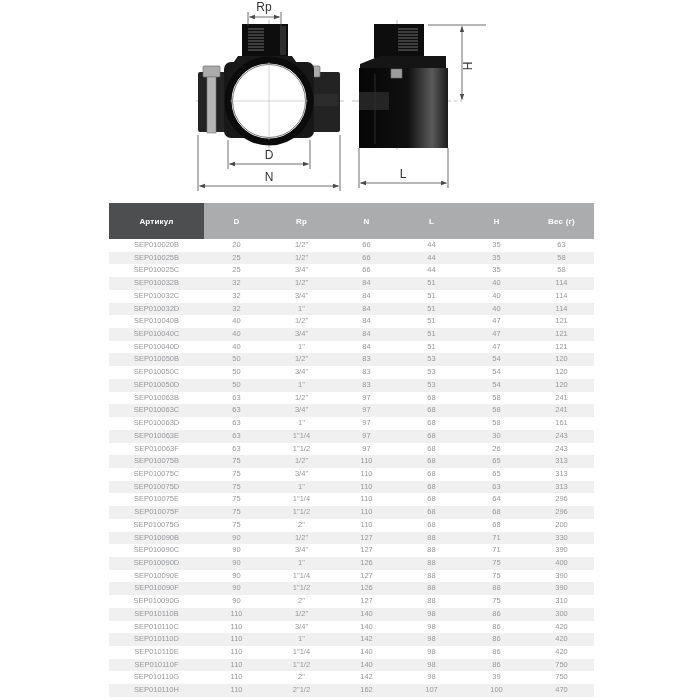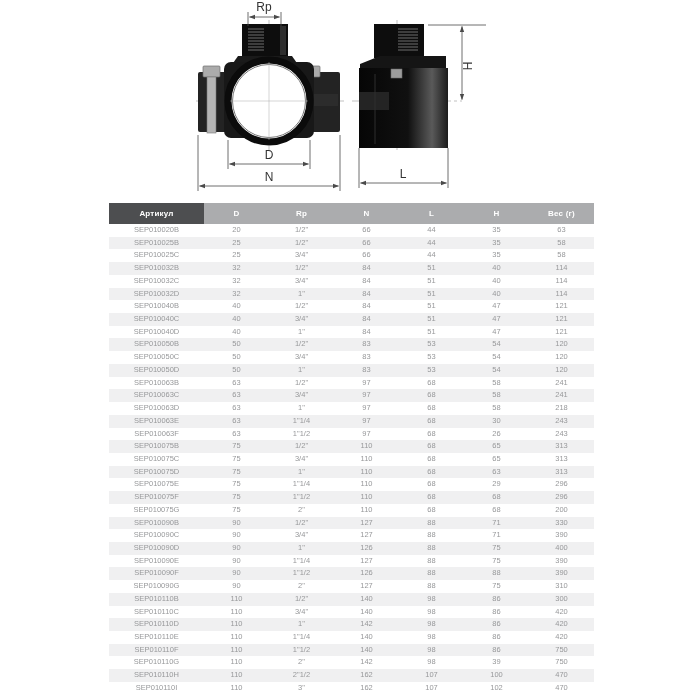--- a/index.html
+++ b/index.html
@@ -3,21 +3,21 @@
 <meta charset="utf-8">
 <style>
   html,body{margin:0;padding:0;}
   body{
     width:700px;height:700px;background:#ffffff;position:relative;overflow:hidden;
     font-family:"Liberation Sans",sans-serif;
   }
   .drawing{position:absolute;left:0;top:0;}
   
   .spec-table{position:absolute;left:109px;top:203px;width:485px;}
-  .thead{display:flex;height:21px;}
+  .thead{display:flex;height:36px;}
   .hcell{
     width:65px;display:flex;align-items:center;justify-content:center;
     background:#ABACAE;color:#ffffff;font-size:8px;font-weight:bold;letter-spacing:.2px;
   }
   .hcell.first{width:95px;background:#4D4E50;}
   .tbody{display:flex;flex-direction:column;}
   .trow{display:flex;height:12.73px;align-items:center;background:#ffffff;}
   .trow:nth-child(even){background:#F0F0F1;}
   .tcell{
     width:65px;text-align:center;font-size:7.5px;color:#97989A;line-height:12.73px;
@@ -281,21 +281,21 @@
         <div class="tcell">58</div>
         <div class="tcell">241</div>
       </div>
       <div class="trow">
         <div class="tcell first">SEP010063D</div>
         <div class="tcell">63</div>
         <div class="tcell">1"</div>
         <div class="tcell">97</div>
         <div class="tcell">68</div>
         <div class="tcell">58</div>
-        <div class="tcell">218</div>
+        <div class="tcell">161</div>
       </div>
       <div class="trow">
         <div class="tcell first">SEP010063E</div>
         <div class="tcell">63</div>
         <div class="tcell">1"1/4</div>
         <div class="tcell">97</div>
         <div class="tcell">68</div>
         <div class="tcell">30</div>
         <div class="tcell">243</div>
       </div>
@@ -334,21 +334,21 @@
         <div class="tcell">68</div>
         <div class="tcell">63</div>
         <div class="tcell">313</div>
       </div>
       <div class="trow">
         <div class="tcell first">SEP010075E</div>
         <div class="tcell">75</div>
         <div class="tcell">1"1/4</div>
         <div class="tcell">110</div>
         <div class="tcell">68</div>
-        <div class="tcell">29</div>
+        <div class="tcell">64</div>
         <div class="tcell">296</div>
       </div>
       <div class="trow">
         <div class="tcell first">SEP010075F</div>
         <div class="tcell">75</div>
         <div class="tcell">1"1/2</div>
         <div class="tcell">110</div>
         <div class="tcell">68</div>
         <div class="tcell">68</div>
         <div class="tcell">296</div>

